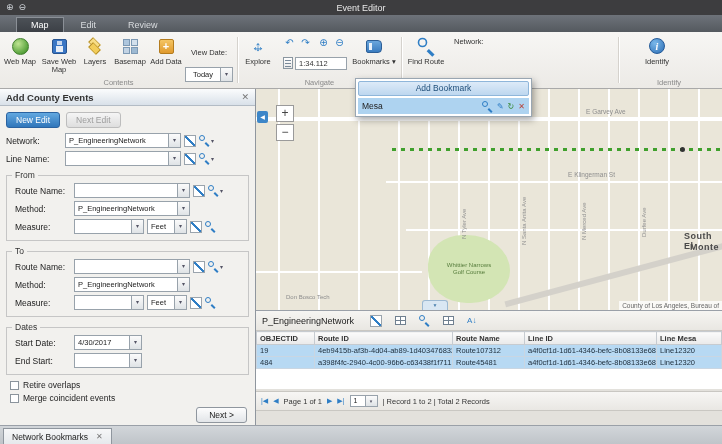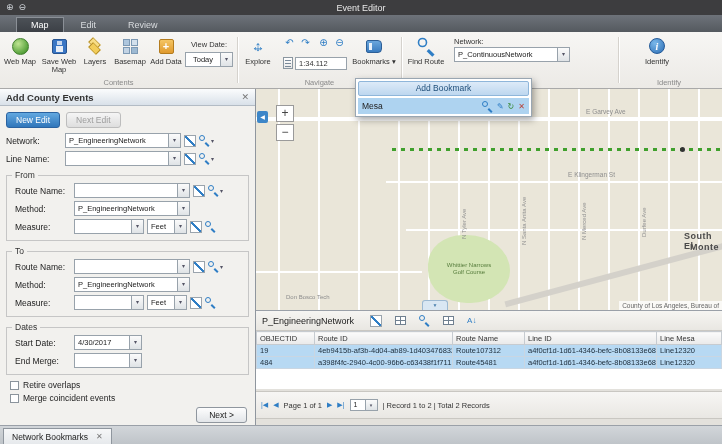--- a/index.html
+++ b/index.html
@@ -114,24 +114,24 @@
 .attr{position:absolute;left:256px;top:310px;width:466px;height:115px;background:#e3e1dc;border-top:1px solid #9aa0a8}
 .attrbar{height:20px;display:flex;align-items:center;padding:0 6px;background:linear-gradient(#f6f5f2,#e9e7e2);border-bottom:1px solid #c9c7c2}
 .layer-name{font-size:9px;color:#222;margin-right:16px}
 .abicon{margin-right:13px;display:inline-flex;align-items:center;cursor:pointer}
 .gridic{width:11px;height:9px;border:1px solid #708090;position:relative;background:#fff;display:inline-block}
 .gridic::before{content:"";position:absolute;left:0;right:0;top:3px;height:1px;background:#708090}
 .gridic::after{content:"";position:absolute;top:0;bottom:0;left:4px;width:1px;background:#708090}
 .sortg{color:#2f7ec5;font-size:8px}
 .tablewrap{background:#fff;height:58px;overflow:hidden}
 table.attr-t{border-collapse:collapse;table-layout:fixed;width:100%}
-.attr-t th{background:linear-gradient(#fbfbfb,#e9e9e9);border:1px solid #c6cbd0;font-weight:normal;text-align:left;padding:1px 3px;height:13px;font-size:7.5px;color:#333;cursor:pointer}
+.attr-t th{background:linear-gradient(#fbfbfb,#e9e9e9);border:1px solid #c6cbd0;font-weight:bold;text-align:left;padding:1px 3px;height:13px;font-size:7.5px;color:#333;cursor:pointer}
 .attr-t td{border:1px solid #c9d6e2;padding:1px 3px;height:12px;white-space:nowrap;overflow:hidden;font-size:7.5px;color:#1c2c3a}
 .attr-t tr.sel td{background:#b7d9f3}
-.pager{position:absolute;left:0;right:0;top:80px;height:28px;background:linear-gradient(#f7f6f4,#e9e7e3);border-top:1px solid #c9c7c2;border-bottom:1px solid #c9c7c2;display:flex;align-items:center;gap:5px;padding:0 5px;font-size:7.5px;color:#333}
+.pager{position:absolute;left:0;right:0;top:80px;height:20px;background:linear-gradient(#f7f6f4,#e9e7e3);border-top:1px solid #c9c7c2;border-bottom:1px solid #c9c7c2;display:flex;align-items:center;gap:5px;padding:0 5px;font-size:7.5px;color:#333}
 .pgbtn{color:#2f7ec5;font-size:7px;cursor:pointer}
 .pager .combo{height:12px}
 .pager .combo .val{font-size:7px;line-height:10px}
 .pager .combo .drop{line-height:10px;font-size:5px}
 
 
 .tabbar{position:absolute;left:0;right:0;top:425px;height:19px;background:linear-gradient(#d2d6da,#bfc4c9);border-top:1px solid #9aa0a8;display:flex;align-items:flex-end;padding:0 3px}
 .btab{height:16px;background:linear-gradient(#f6f7f8,#e6e9ec);border:1px solid #8f969e;border-bottom:none;display:flex;align-items:center;gap:8px;padding:0 8px;font-size:8.5px;color:#222;cursor:pointer}
 .btab .x{color:#777;font-size:8px}
 </style>
@@ -187,22 +187,22 @@
           </span>
         <span class="rlabel">Basemap</span>
       </div>
       <div class="rtool" style="left:150px;width:32px">
         <span class="icwrap">
             <span class="adddataic">+</span>
           </span>
         <span class="rlabel">Add Data</span>
       </div>
       <div class="rtool" style="left:184px;width:50px">
-        <span class="rlabel" style="margin-top:6px">View Date:</span>
-        <span class="combo" style="margin-top:3px">
+        <span class="rlabel" style="margin-top:14px">View Date:</span>
+        <span class="combo" style="margin-top:10px">
           <span class="val" style="width:36px">Today</span>
           <span class="drop">▾</span>
         </span>
       </div>
       <div class="rgrouplabel">Contents</div>
     </div>
     <div class="rdiv" style="left:237px"></div>
 
     <div class="rgroup" style="left:238px;width:163px">
       <div class="rtool" style="left:2px;width:36px">
@@ -234,24 +234,20 @@
       <div class="rtool" style="left:4px;width:40px">
         <span class="icwrap">
             <span class="mag lg">
               <i></i>
               <b></b>
             </span>
           </span>
         <span class="rlabel">Find Route</span>
       </div>
       <span class="rlabel" style="position:absolute;left:52px;top:5px;text-align:left">Network:</span>
-      <span class="combo" style="position:absolute;left:52px;top:15px">
-        <span class="val" style="width:104px">P_ContinuousNetwork</span>
-        <span class="drop">▾</span>
-      </span>
     </div>
     <div class="rdiv" style="left:618px"></div>
 
     <div class="rgroup" style="left:619px;width:100px">
       <div class="rtool" style="left:18px;width:40px">
         <span class="icwrap">
             <span class="identic">i</span>
           </span>
         <span class="rlabel">Identify</span>
       </div>
@@ -436,21 +432,21 @@
     <fieldset>
       <legend>Dates</legend>
       <div class="frow">
         <span class="flabel">Start Date:</span>
         <span class="combo">
             <span class="val w74">4/30/2017</span>
             <span class="drop">▾</span>
           </span>
       </div>
       <div class="frow">
-        <span class="flabel">End Merge:</span>
+        <span class="flabel">End Start:</span>
         <span class="combo">
             <span class="val w74"></span>
             <span class="drop">▾</span>
           </span>
       </div>
     </fieldset>
 
     <div class="cbrow">
       <span class="cb"></span>
       <span class="cblabel">Retire overlaps</span>

